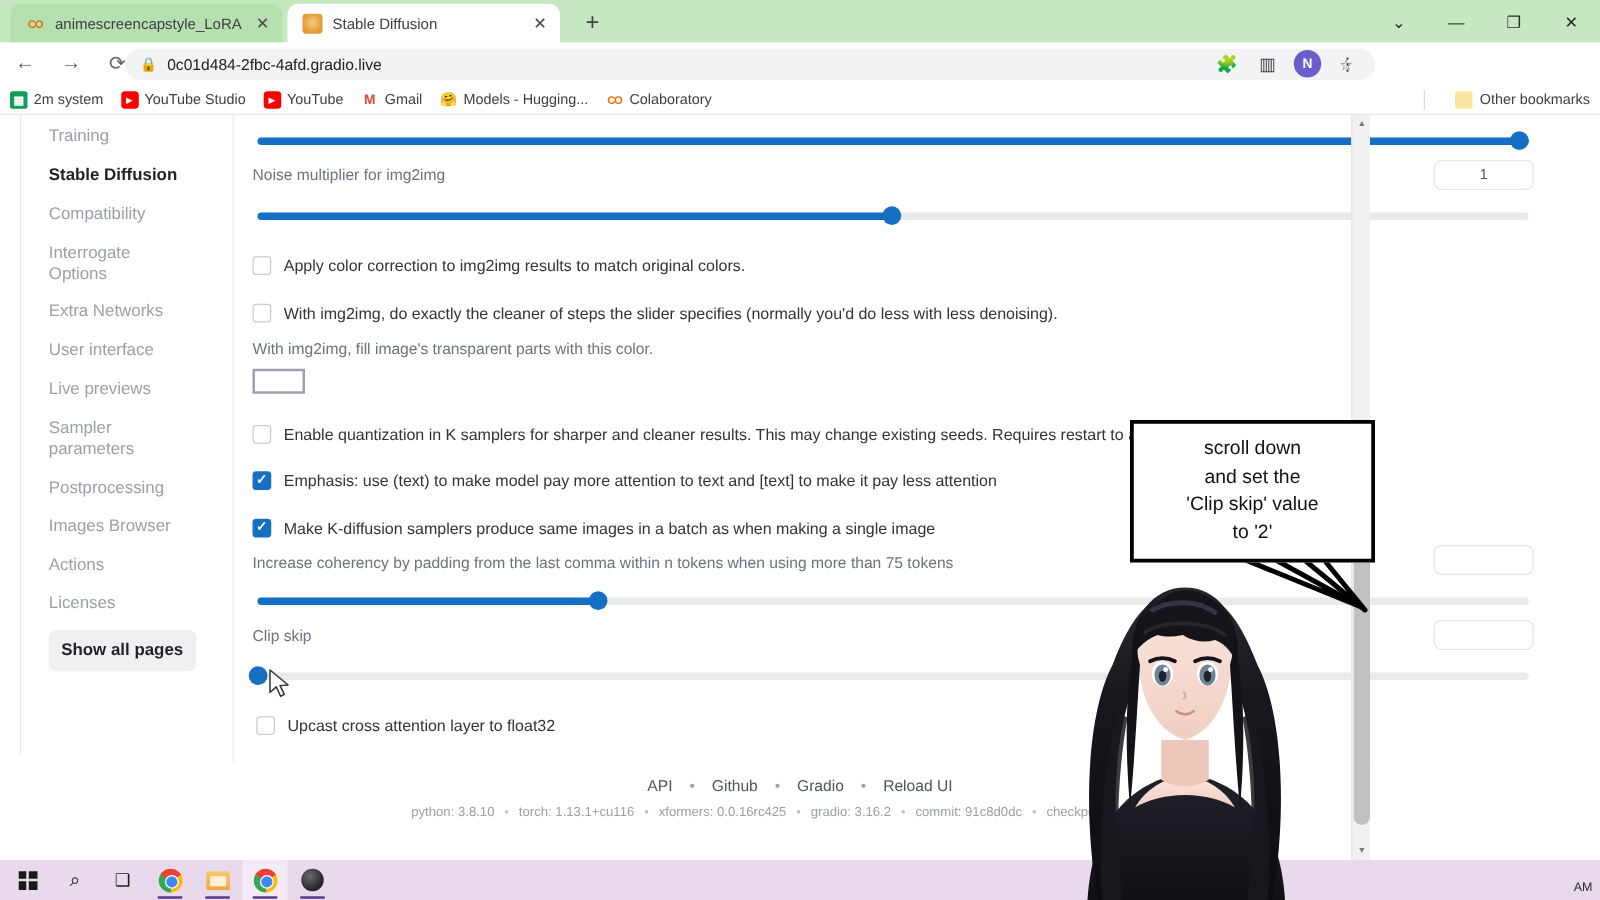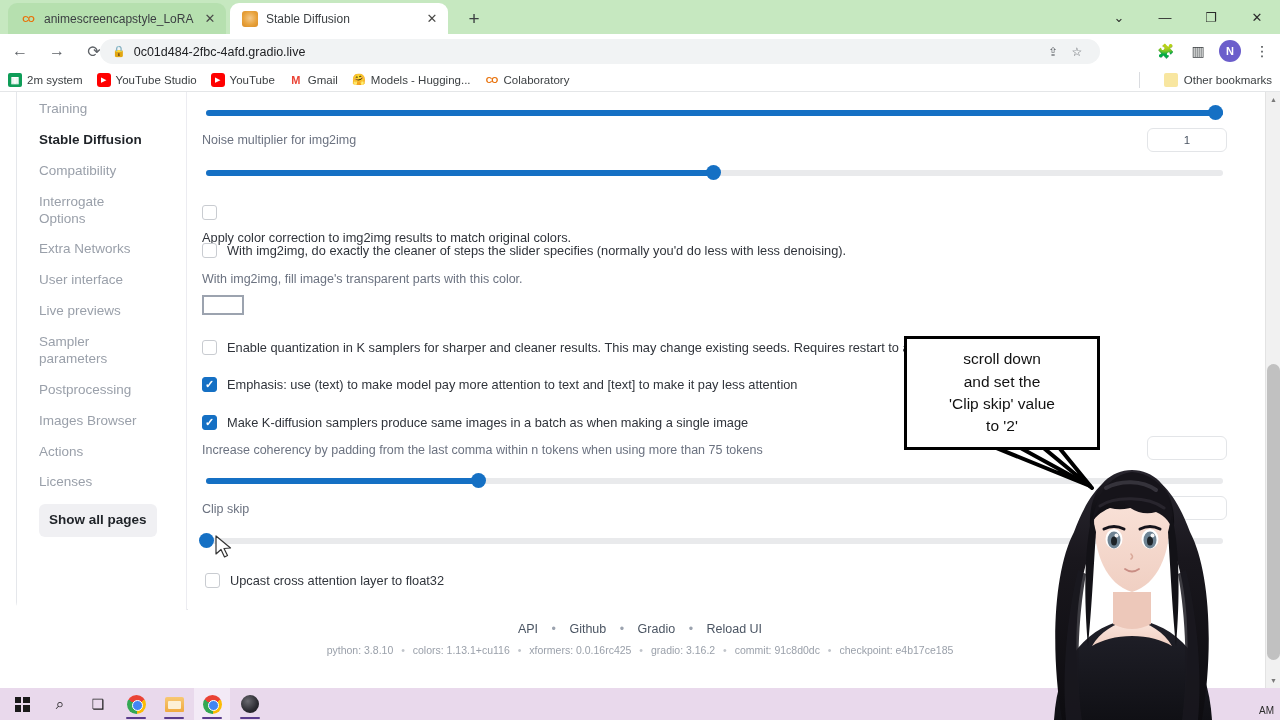--- a/index.html
+++ b/index.html
@@ -2,21 +2,21 @@
 <html><head>
 <meta charset="utf-8">
 <style>
   * { box-sizing: border-box; margin: 0; padding: 0; }
   html, body {
     width: 1280px; height: 720px;
     overflow: hidden;
     font-family: "Liberation Sans", sans-serif;
     background: #ffffff;
   }
-  #root { position: relative; width: 1280px; height: 720px; }
+  #root { position: relative; width: 1096px; height: 720px; }
 
   
   .tabstrip {
     position: absolute; top: 0; left: 0; width: 1280px; height: 34px;
     background: #c6e8c0;
   }
   .tab {
     position: absolute; top: 3px; height: 31px;
     border-radius: 9px 9px 0 0;
     display: flex; align-items: center; gap: 8px;
@@ -395,21 +395,21 @@
 
         <div class="field-label" style="position:absolute; left:14px; top:42px;">Noise multiplier for img2img</div>
         <div class="numbox" style="left:959px; top:36px;">1</div>
 
         <div class="slider-row" style="position:absolute; left:10px; top:72px; width:1033px;">
           <div class="slider-track" style="width:1017px;"></div>
           <div class="slider-fill" style="width:509px;"></div>
           <div class="slider-thumb" style="left:508px;"></div>
         </div>
 
-        <div class="checkrow" style="left:14px; top:113px;flex-direction:column;">
+        <div class="checkrow" style="left:14px; top:113px;">
           <span class="cbox"></span>
           <span class="cbox-label">Apply color correction to img2img results to match original colors.</span>
         </div>
 
         <div class="checkrow" style="left:14px; top:151px;">
           <span class="cbox"></span>
           <span class="cbox-label">With img2img, do exactly the cleaner of steps the slider specifies (normally you'd do less with less denoising).</span>
         </div>
 
         <div class="field-label" style="position:absolute; left:14px; top:181px;">With img2img, fill image's transparent parts with this color.</div>
@@ -462,21 +462,21 @@
       <span class="sep">•</span>
       <span class="lnk">Github</span>
       <span class="sep">•</span>
       <span class="lnk">Gradio</span>
       <span class="sep">•</span>
       <span class="lnk">Reload UI</span>
     </div>
     <div class="footer-vers">
       <span>python: 3.8.10</span>
       <span class="sep">•</span>
-      <span>colors: 1.13.1+cu116</span>
+      <span>torch: 1.13.1+cu116</span>
       <span class="sep">•</span>
       <span>xformers: 0.0.16rc425</span>
       <span class="sep">•</span>
       <span>gradio: 3.16.2</span>
       <span class="sep">•</span>
       <span>commit: 91c8d0dc</span>
       <span class="sep">•</span>
       <span>checkpoint: e4b17ce185</span>
     </div>
   </div>

